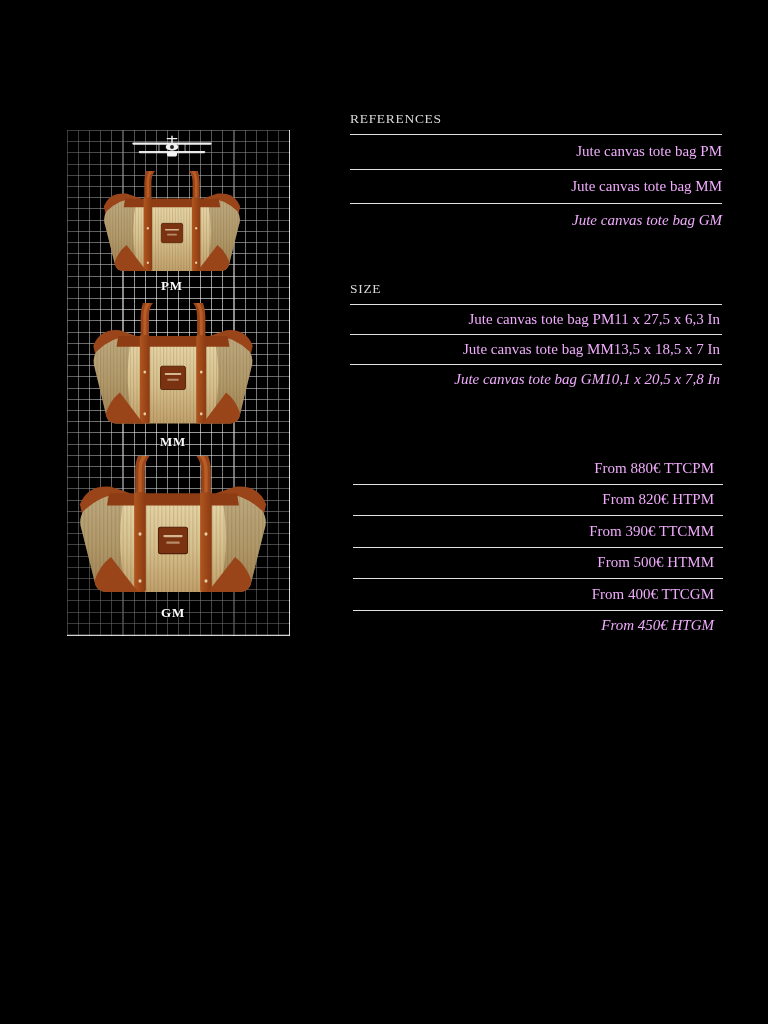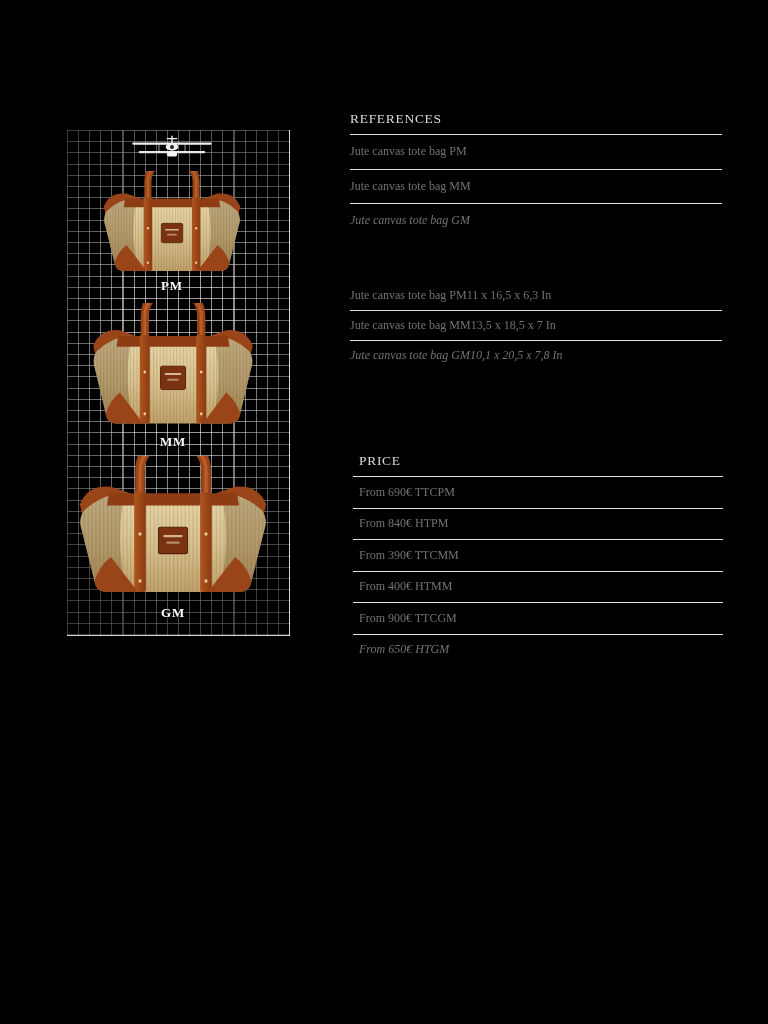--- a/index.html
+++ b/index.html
@@ -33,22 +33,22 @@
     margin-top:-9px;text-align:center;font-weight:bold;font-size:13px;color:#fff;
     letter-spacing:0.8px;text-shadow:0 0 3px #000, 0 1px 2px #000;position:relative;z-index:3;
   }
   
   .tbl{position:absolute;width:372px;}
   .tbl-header{
     font-size:13.5px;letter-spacing:0.7px;color:#dadada;
     padding-bottom:7px;border-bottom:1.6px solid #e2e2e2;
   }
   .tbl-row{
-    display:flex;justify-content:flex-start;align-items:center;
-    border-bottom:1.6px solid #e2e2e2;font-size:12px;color:#737373;
+    display:flex;justify-content:flex-end;align-items:center;
+    border-bottom:1.6px solid #e2e2e2;font-size:15px;color:#f0abfc;
   }
   .tbl-row:last-child{border-bottom:none;font-style:italic;}
   .refs{left:350px;top:111px;}
   .refs .tbl-row{height:33.5px;}
   .sizes{left:350px;top:281px;}
   .sizes .tbl-row{height:29px;}
   .sizes .row-value{padding-right:2px;}
   .price{left:353px;top:453px;width:370px;}
   .price .tbl-header{padding-left:6px;}
   .price .tbl-row{height:30.5px;padding-left:6px;}
@@ -143,53 +143,53 @@
   </div>
   <div class="tbl-row">
     <span class="row-label">Jute canvas tote bag MM</span>
   </div>
   <div class="tbl-row">
     <span class="row-label">Jute canvas tote bag GM</span>
   </div>
 </div>
 
 <div class="tbl sizes">
+  <div class="tbl-header">SIZE</div>
   <div class="tbl-row">
     <span class="row-label">Jute canvas tote bag PM</span>
-    <span class="row-value">11 x 16,5 x 6,3 In</span>
+    <span class="row-value">11 x 27,5 x 6,3 In</span>
   </div>
   <div class="tbl-row">
     <span class="row-label">Jute canvas tote bag MM</span>
     <span class="row-value">13,5 x 18,5 x 7 In</span>
   </div>
   <div class="tbl-row">
     <span class="row-label">Jute canvas tote bag GM</span>
     <span class="row-value">10,1 x 20,5 x 7,8 In</span>
   </div>
 </div>
 
 <div class="tbl price">
-  <div class="tbl-header">PRICE</div>
   <div class="tbl-row">
-    <span class="row-label">From 690€ TTC</span>
+    <span class="row-label">From 880€ TTC</span>
     <span class="row-value">PM</span>
   </div>
   <div class="tbl-row">
-    <span class="row-label">From 840€ HT</span>
+    <span class="row-label">From 820€ HT</span>
     <span class="row-value">PM</span>
   </div>
   <div class="tbl-row">
     <span class="row-label">From 390€ TTC</span>
     <span class="row-value">MM</span>
   </div>
   <div class="tbl-row">
-    <span class="row-label">From 400€ HT</span>
+    <span class="row-label">From 500€ HT</span>
     <span class="row-value">MM</span>
   </div>
   <div class="tbl-row">
-    <span class="row-label">From 900€ TTC</span>
+    <span class="row-label">From 400€ TTC</span>
     <span class="row-value">GM</span>
   </div>
   <div class="tbl-row">
-    <span class="row-label">From 650€ HT</span>
+    <span class="row-label">From 450€ HT</span>
     <span class="row-value">GM</span>
   </div>
 </div>
 
 </body></html>

